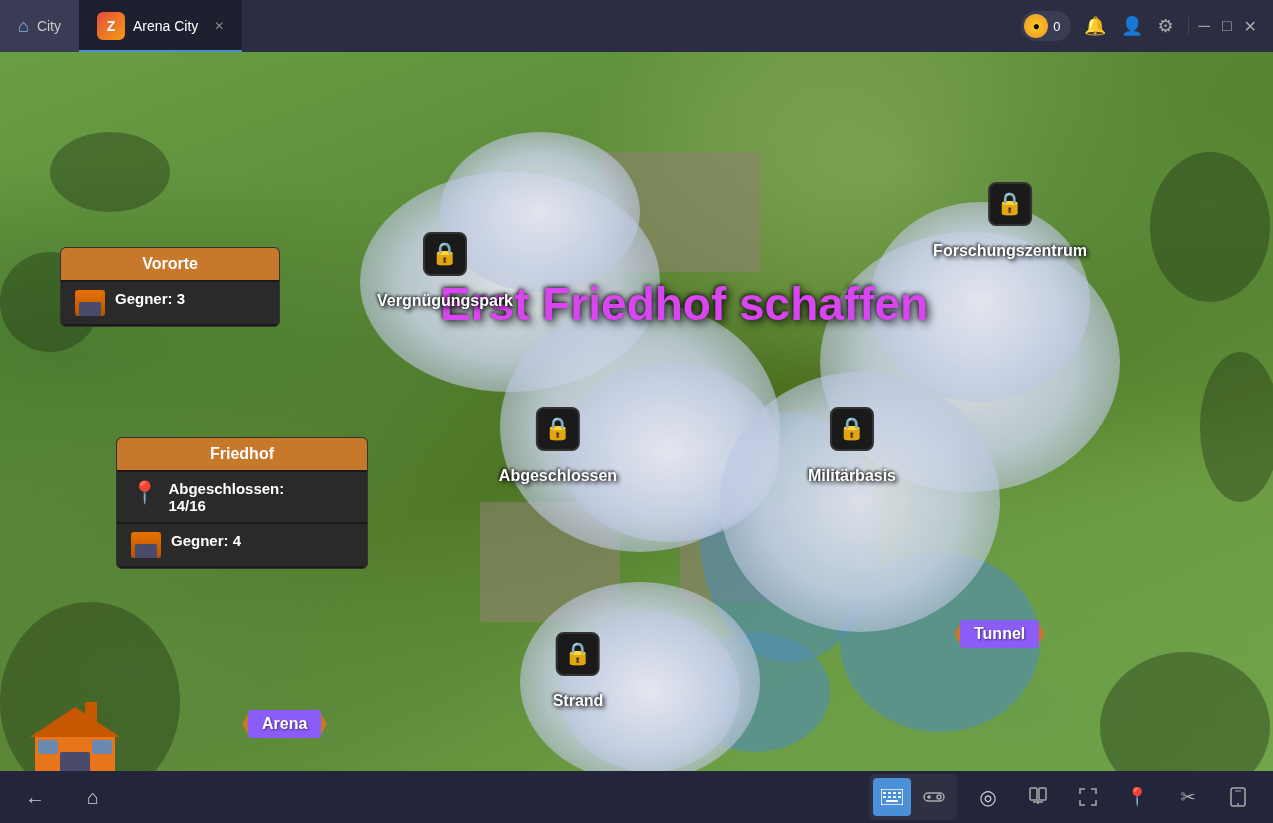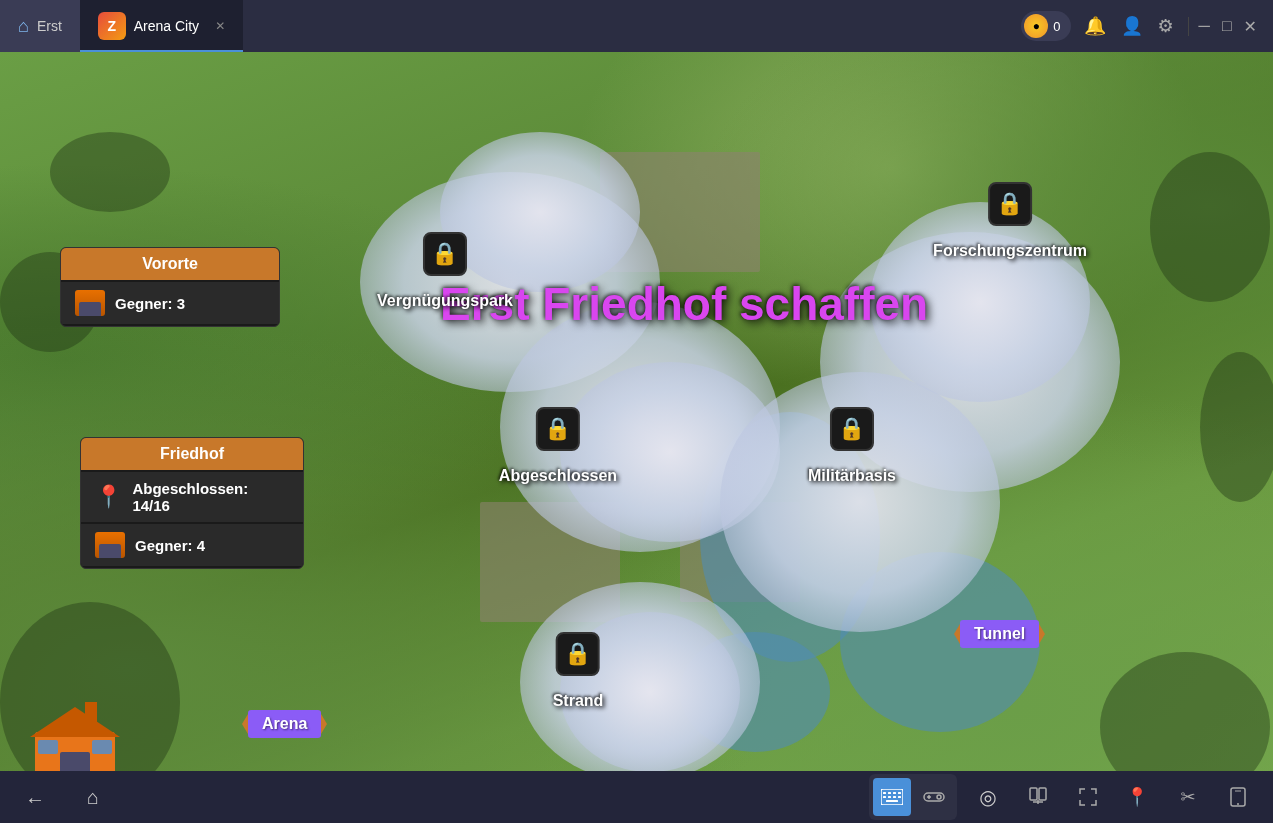--- a/index.html
+++ b/index.html
@@ -240,21 +240,21 @@
       content: '';
       position: absolute;
       right: -7px; top: 50%;
       transform: translateY(-50%);
       border-left: 7px solid #c8782a;
       border-top: 12px solid transparent;
       border-bottom: 12px solid transparent;
     }
     .info-row {
       display: flex;
-      align-items: center;
+      align-items: flex-start;
       gap: 10px;
       padding: 8px 14px;
       background: #2a2a2a;
       margin: 2px 0;
     }
     .info-row-text {
       color: #fff;
       font-size: 15px;
       font-weight: bold;
     }
@@ -365,21 +365,21 @@
       font-size: 22px;
     }
   </style>
 </head>
 <body>
 
 <div id="titlebar">
 
   <div class="tab-home">
     <span class="home-icon">⌂</span>
-    <span>Erst</span>
+    <span>City</span>
   </div>
 
   <div class="tab-game">
     <div class="tab-game-icon">Z</div>
     <span>Arena City</span>
     <span style="margin-left:8px; color:#888; font-size:12px;">✕</span>
   </div>
 
   <div class="titlebar-right">
     <div class="coin-badge">
@@ -434,21 +434,21 @@
       <div class="info-row">
         <div class="garage-icon-img">
           <div class="garage-door"></div>
         </div>
         <span class="info-row-text">Gegner: 3</span>
       </div>
     </div>
   </div>
 
   <div style="position:absolute; left:80px; top:385px;">
-    <div class="info-panel" style="width:224px;">
+    <div class="info-panel" style="width:252px;margin-left:36px;">
       <div class="info-panel-header">Friedhof</div>
       <div class="info-row">
         <span class="pin-icon">📍</span>
         <div>
           <div class="info-row-text">Abgeschlossen:</div>
           <div class="info-row-text">14/16</div>
         </div>
       </div>
       <div class="info-row">
         <div class="garage-icon-img">

